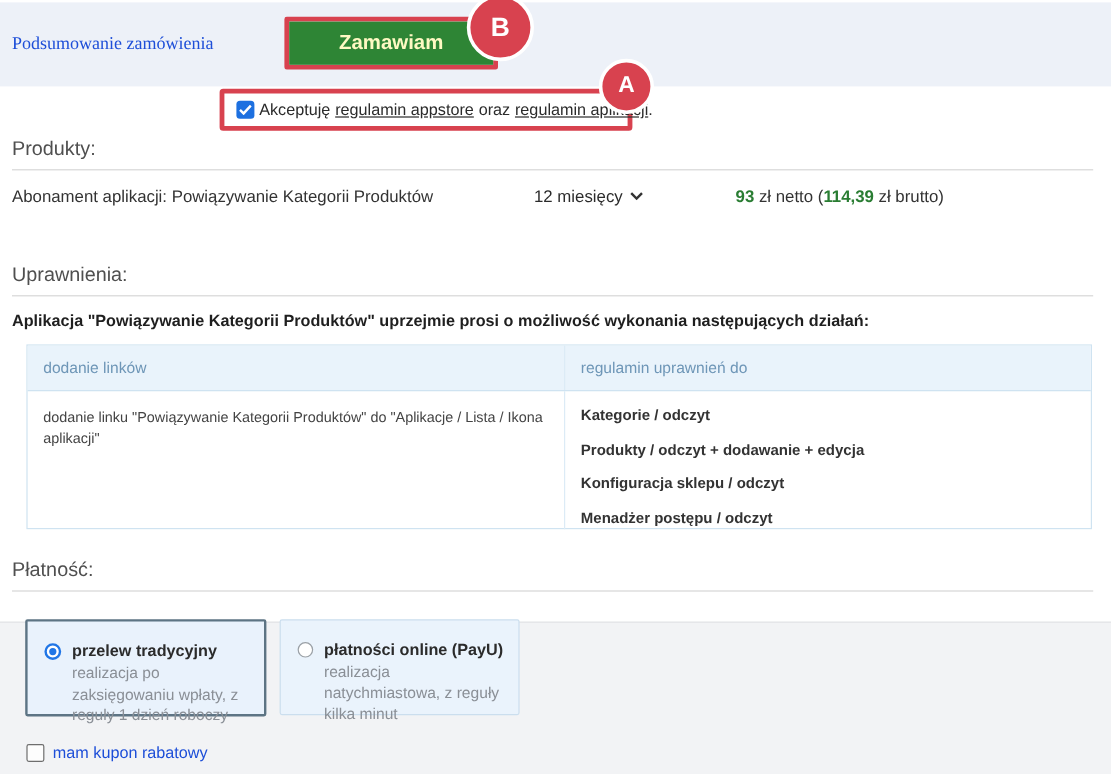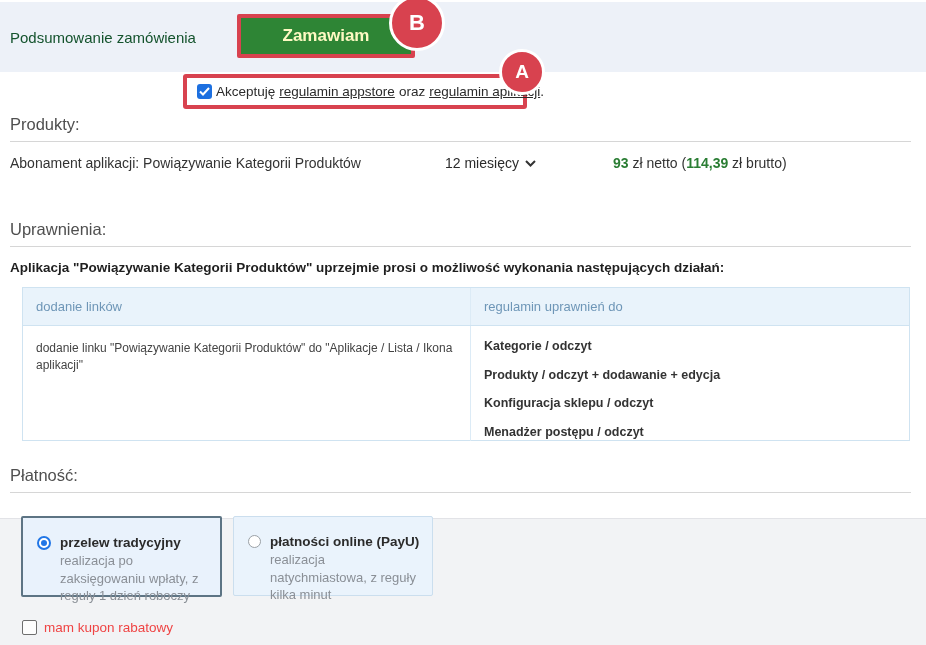--- a/index.html
+++ b/index.html
@@ -1,21 +1,21 @@
 <!DOCTYPE html>
 <html><head>
 <meta charset="utf-8">
 <style>
   html,body{margin:0;padding:0;background:#fff;}
   .page{position:relative;width:926px;height:645px;background:#fff;overflow:hidden;
         font-family:"Liberation Sans",sans-serif;color:#333;}
 
   
   .topbar{position:absolute;left:0;top:2px;width:926px;height:70px;background:#edf1f8;}
-  .topbar-title{position:absolute;left:10px;top:27px;font-size:15px;color:#14532d;}
+  .topbar-title{position:absolute;left:10px;top:27px;font-size:15px;color:#1d4ed8;font-family:Liberation Serif, serif;}
 
   
   .annot-box-b{position:absolute;left:237px;top:14px;width:178px;height:44px;
                border:4px solid #d8424f;border-radius:2px;box-sizing:border-box;z-index:3;}
   .order-btn{width:100%;height:100%;background:#2e8535;border:0;display:flex;align-items:center;
              justify-content:center;color:#fef9c3;font-weight:bold;font-size:17px;cursor:pointer;
              font-family:"Liberation Sans",sans-serif;}
   .annot-circle{position:absolute;border-radius:50%;background:#d8424f;border:3px solid #fff;
                 display:flex;align-items:center;justify-content:center;color:#fff;font-weight:bold;z-index:4;}
   .circle-b{left:389px;top:-5px;width:50px;height:50px;font-size:22px;}
@@ -69,21 +69,21 @@
             padding:17px 10px 10px 14px;cursor:pointer;}
   .pay-card-1{left:21px;top:516px;width:201px;height:81px;background:#e9f2fc;border:2px solid #5d7484;border-radius:2px;}
   .pay-card-2{left:233px;top:516px;width:200px;height:80px;background:#eaf3fc;border:1px solid #cbdeee;border-radius:2px;}
   .radio{flex:0 0 auto;margin-right:9px;margin-top:1px;border-radius:50%;box-sizing:border-box;}
   .radio-on{width:14px;height:14px;border:2px solid #2176e6;background:#fff;position:relative;}
   .radio-on::after{content:"";position:absolute;left:2px;top:2px;width:6px;height:6px;border-radius:50%;background:#2176e6;}
   .radio-off{width:13px;height:13px;border:1px solid #9aa0a6;background:#fff;}
   .pay-title{font-size:13.5px;font-weight:bold;color:#2b2b2b;margin-bottom:2px;}
   .pay-desc{font-size:13px;color:#8a8f96;line-height:1.35;width:150px;}
 
-  .coupon-row{position:absolute;left:22px;top:620px;display:flex;align-items:center;font-size:13.5px;color:#ef4444;}
+  .coupon-row{position:absolute;left:22px;top:620px;display:flex;align-items:center;font-size:13.5px;color:#1d4ed8;}
   .checkbox-empty{width:13px;height:13px;border:1px solid #6e6e6e;border-radius:2px;background:#fdfdfd;
                   margin-right:7px;flex:0 0 auto;}
 </style>
 </head>
 <body>
 
 <div class="page">
 
   <div class="topbar">
     <div class="topbar-title">Podsumowanie zamówienia</div>

